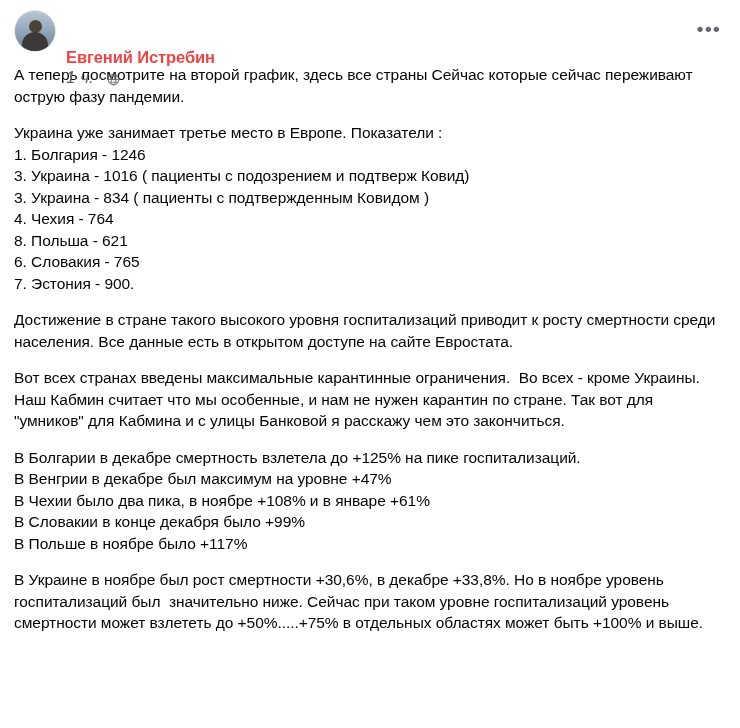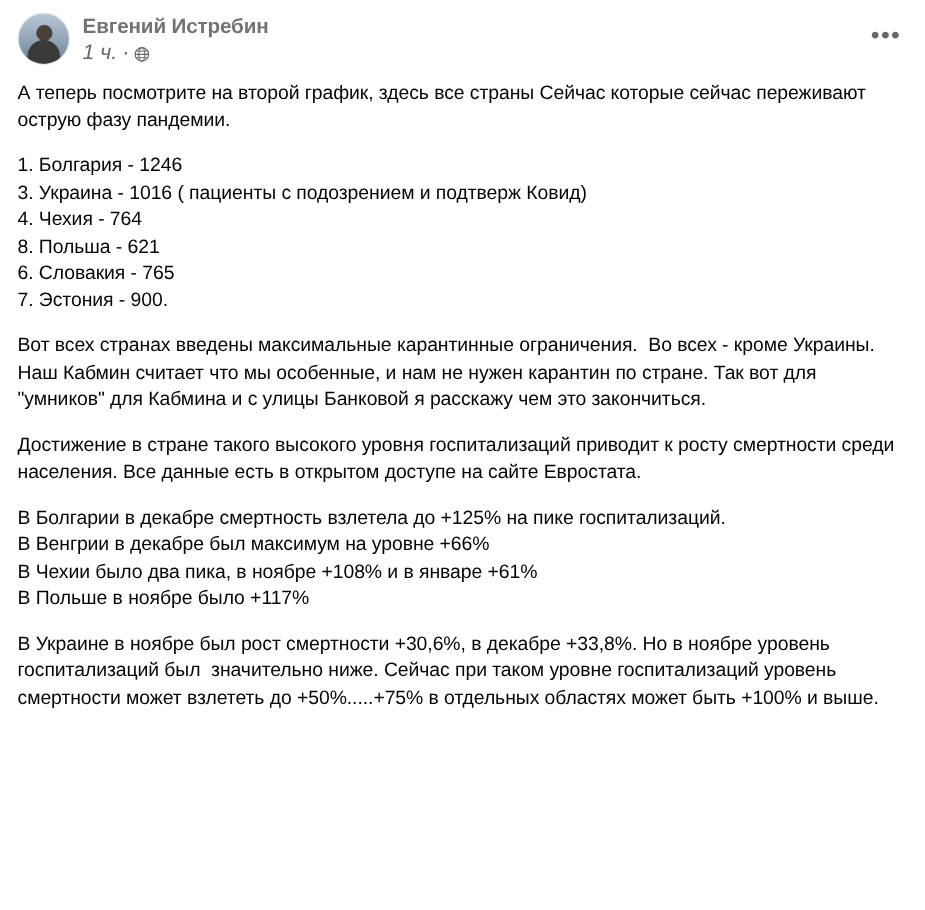--- a/index.html
+++ b/index.html
@@ -65,23 +65,24 @@
   }
   .header-text {
     display: flex;
     flex-direction: column;
     justify-content: center;
     padding-top: 1px;
   }
   .author-name {
     font-size: 16.5px;
     font-weight: bold;
-    color: #737373;
+    color: #ef4444;
     line-height: 20px;
     letter-spacing: -0.1px;
+    margin-top: 36px;
   }
   .meta-line {
     display: flex;
     align-items: center;
     font-size: 17px;
     color: #65676b;
     line-height: 16px;
     margin-top: 3px;
     font-style: italic;
   }
@@ -161,38 +162,41 @@
     </div>
     <div class="more-btn">•••</div>
   </div>
 
   <div class="post-body">
 
 
     <p class="para">А теперь посмотрите на второй график, здесь все страны Сейчас которые сейчас переживают острую фазу пандемии.</p>
 
     <div>
+      <p class="para list-line">Украина уже занимает третье место в Европе. Показатели :</p>
       <p class="para list-line">1. Болгария - 1246</p>
       <p class="para list-line">3. Украина - 1016 ( пациенты с подозрением и подтверж Ковид)</p>
+      <p class="para list-line">3. Украина - 834 ( пациенты с подтвержденным Ковидом )</p>
       <p class="para list-line">4. Чехия - 764</p>
       <p class="para list-line">8. Польша - 621</p>
       <p class="para list-line">6. Словакия - 765</p>
       <p class="para list-line">7. Эстония - 900.</p>
     </div>
 
     <div class="block-gap"></div>
 
+    <p class="para">Достижение в стране такого высокого уровня госпитализаций приводит к росту смертности среди населения. Все данные есть в открытом доступе на сайте Евростата.</p>
+
     <p class="para">Вот всех странах введены максимальные карантинные ограничения.  Во всех - кроме Украины. Наш Кабмин считает что мы особенные, и нам не нужен карантин по стране. Так вот для "умников" для Кабмина и с улицы Банковой я расскажу чем это закончиться.</p>
-
-    <p class="para">Достижение в стране такого высокого уровня госпитализаций приводит к росту смертности среди населения. Все данные есть в открытом доступе на сайте Евростата.</p>
 
     <div>
       <p class="para list-line">В Болгарии в декабре смертность взлетела до +125% на пике госпитализаций.</p>
-      <p class="para list-line">В Венгрии в декабре был максимум на уровне +66%</p>
+      <p class="para list-line">В Венгрии в декабре был максимум на уровне +47%</p>
       <p class="para list-line">В Чехии было два пика, в ноябре +108% и в январе +61%</p>
+      <p class="para list-line">В Словакии в конце декабря было +99%</p>
       <p class="para list-line">В Польше в ноябре было +117%</p>
     </div>
 
     <div class="block-gap"></div>
 
     <p class="para tight">В Украине в ноябре был рост смертности +30,6%, в декабре +33,8%. Но в ноябре уровень госпитализаций был  значительно ниже. Сейчас при таком уровне госпитализаций уровень смертности может взлететь до +50%.....+75% в отдельных областях может быть +100% и выше.</p>
 
   </div>
 </div>
 

